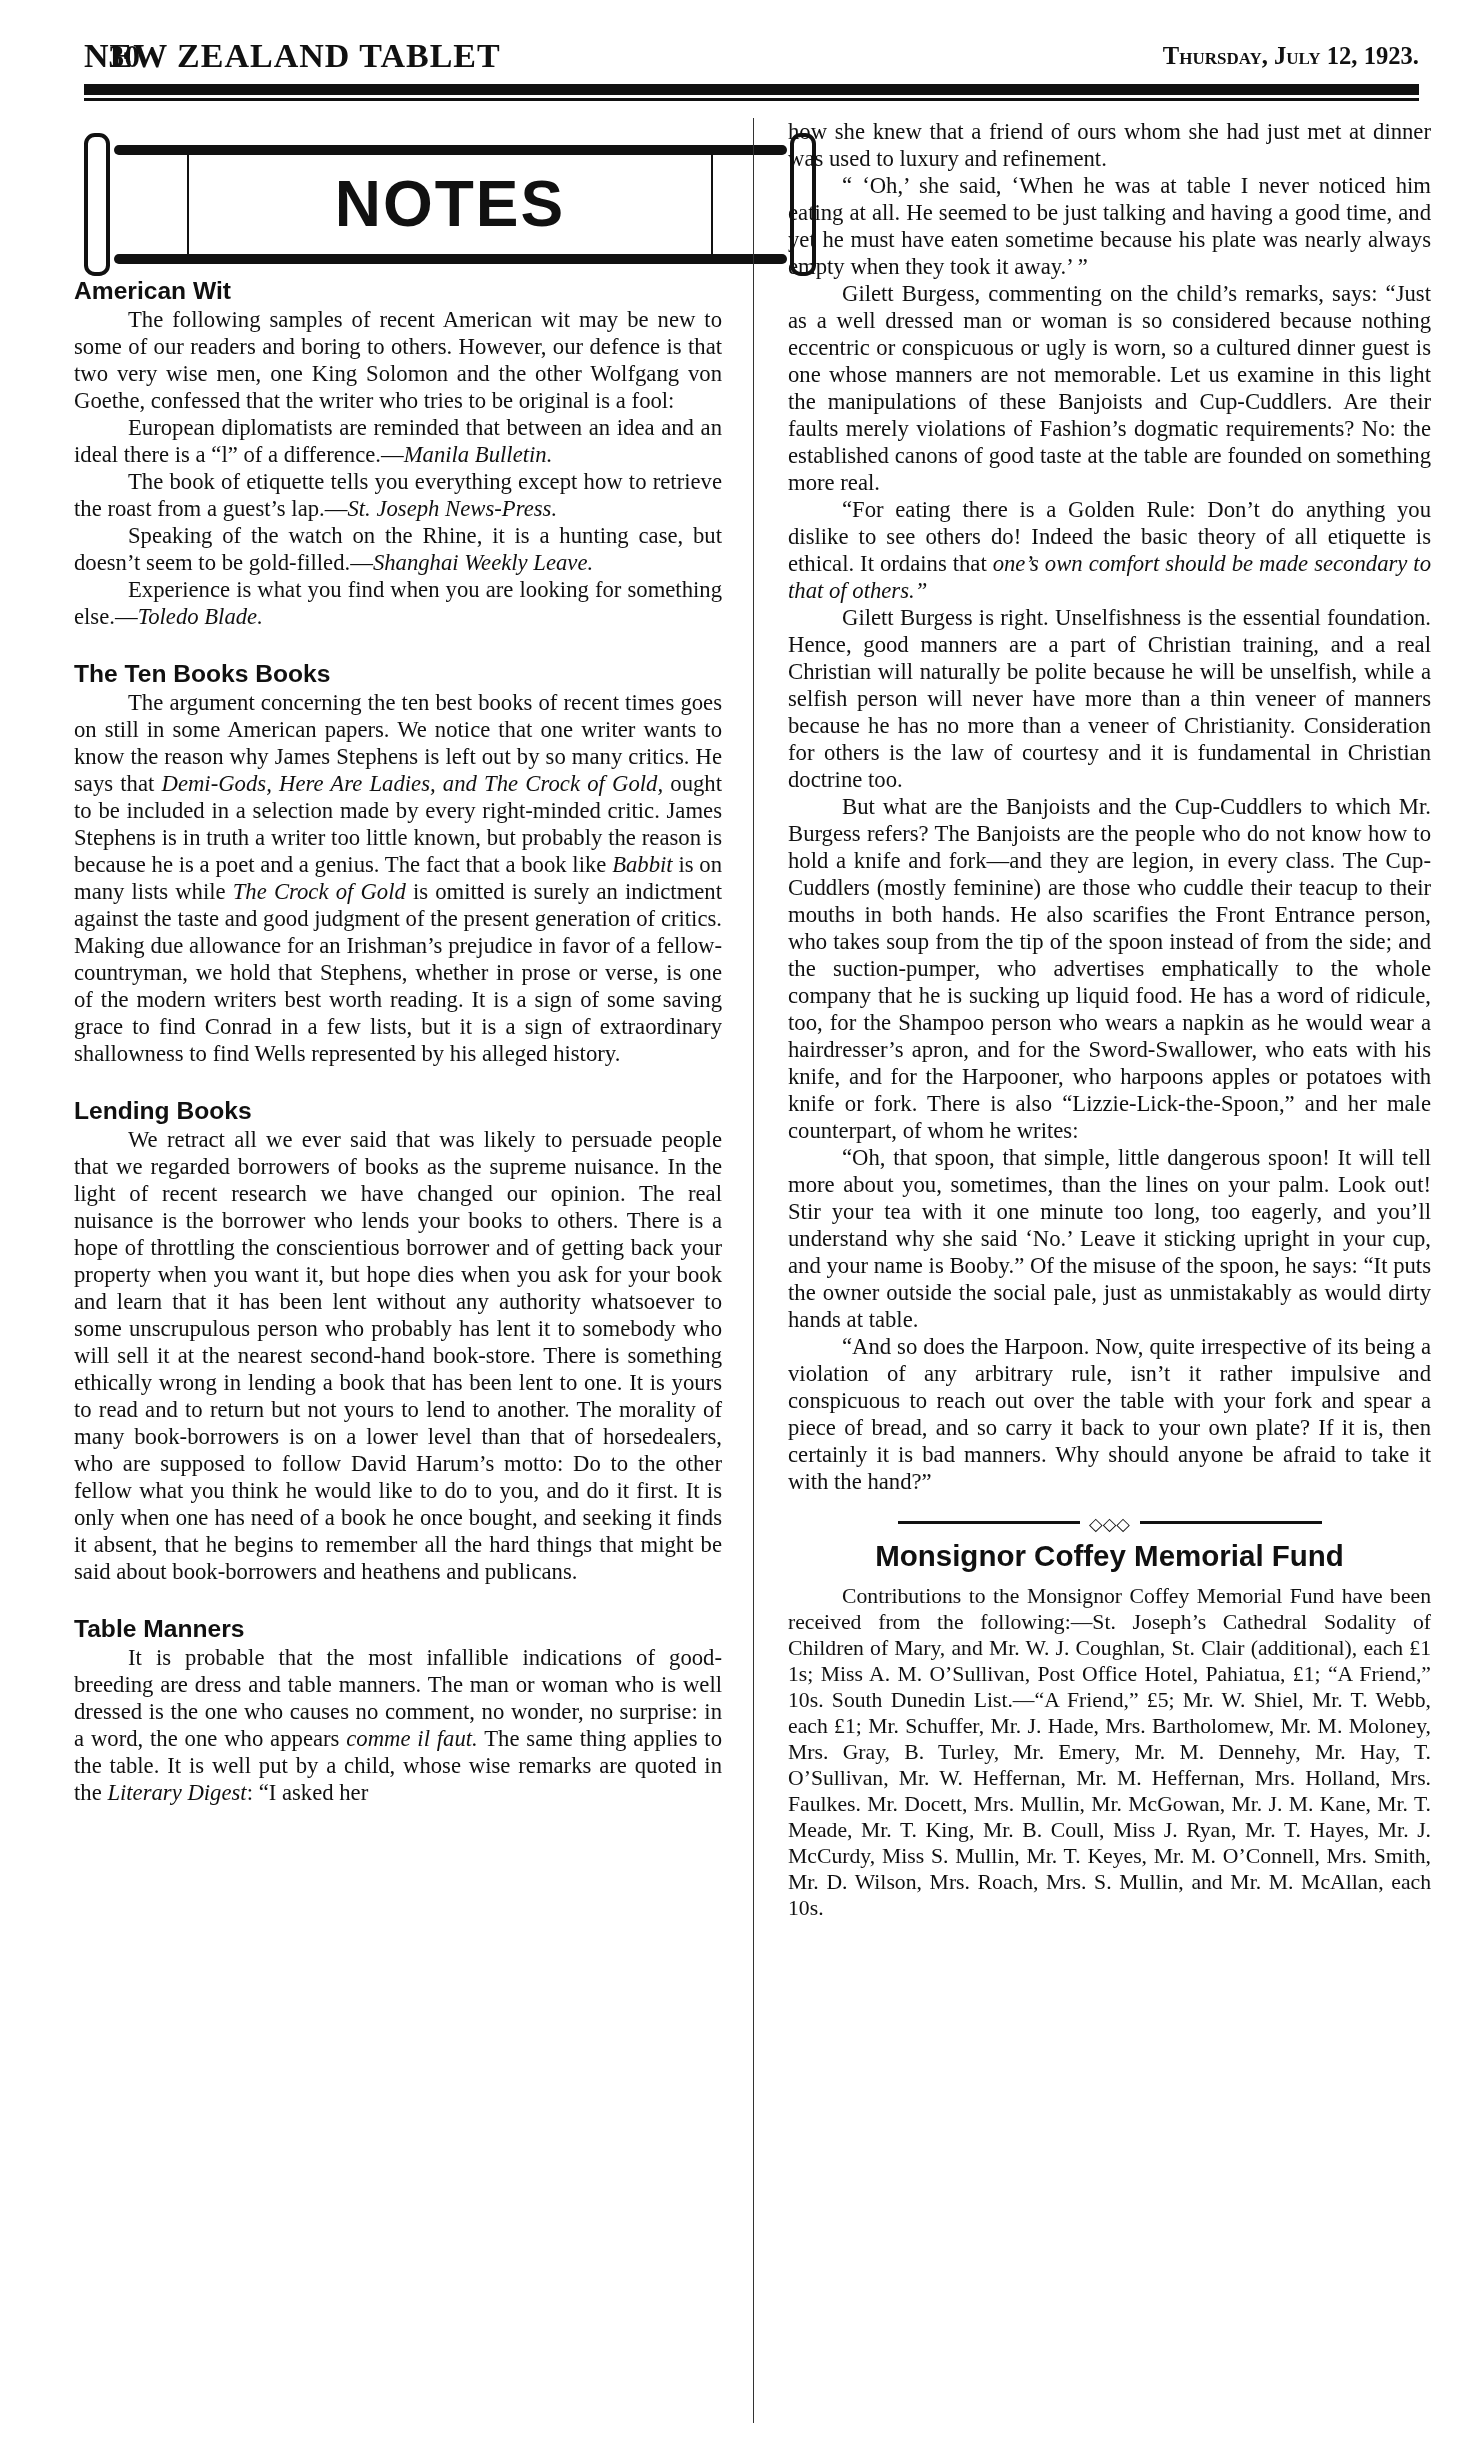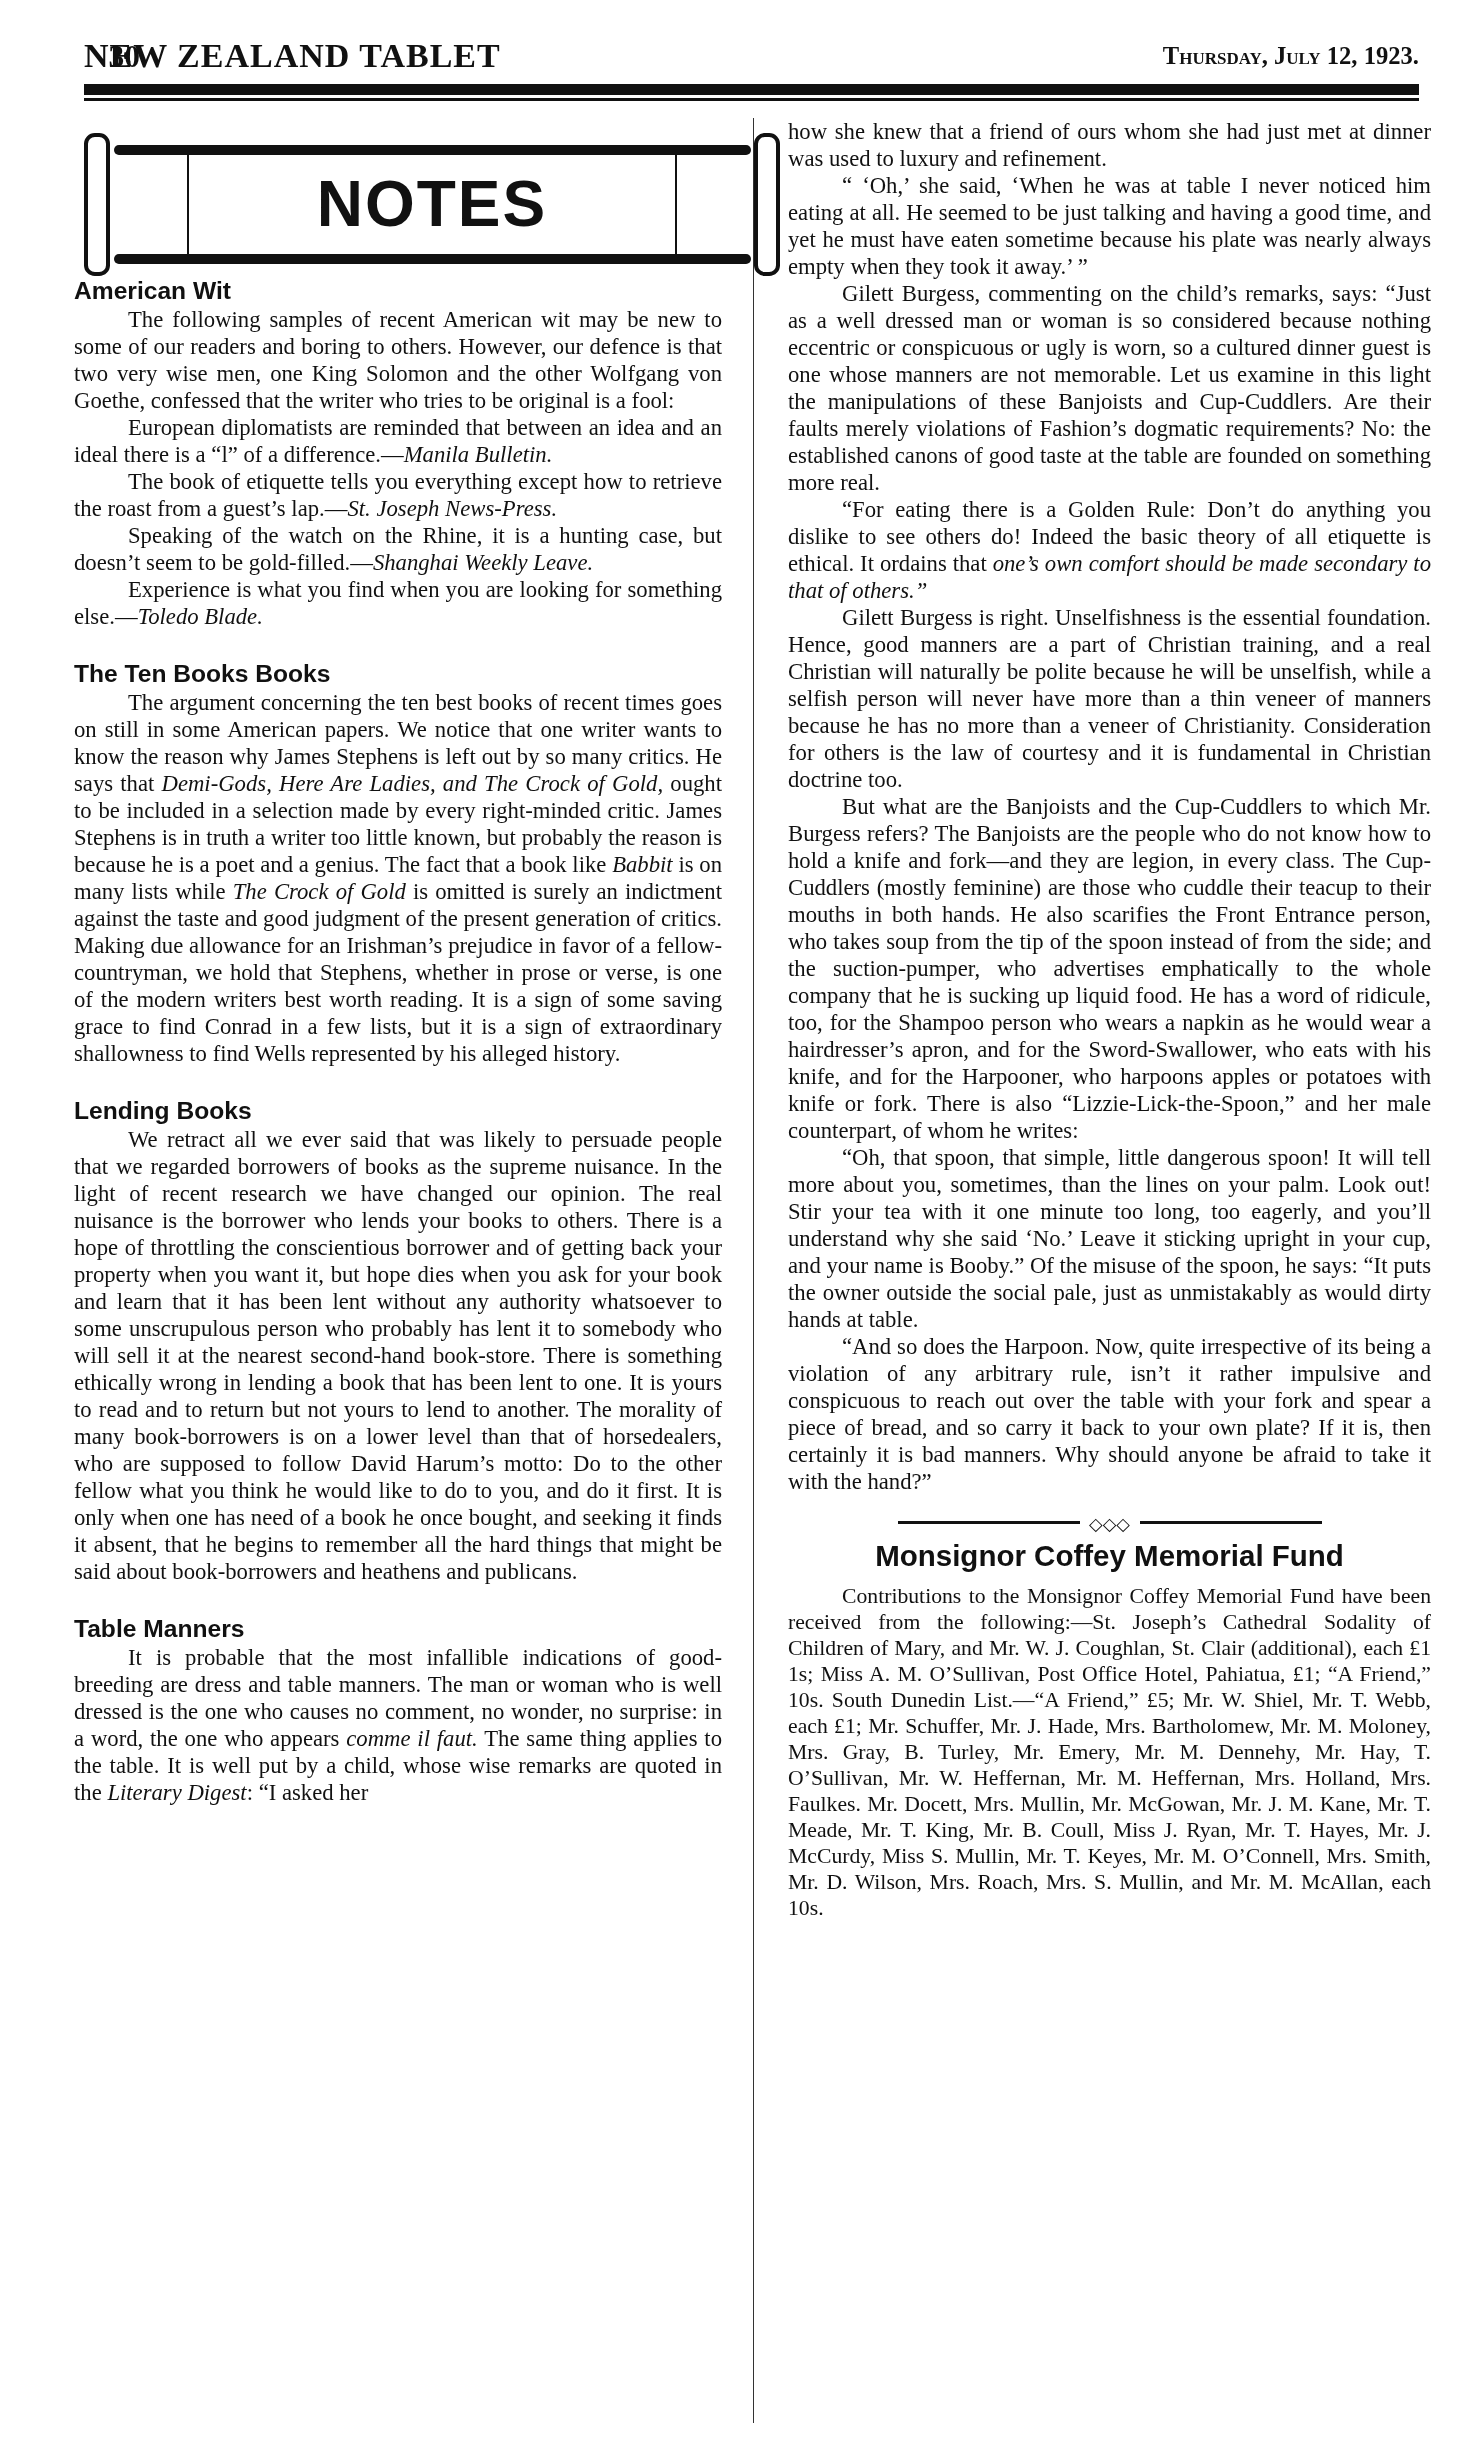--- a/index.html
+++ b/index.html
@@ -13,21 +13,21 @@
   .col-divider { position: absolute; left: 753px; top: 118px; width: 1px; height: 2305px; background: #333; }
   .col { position: absolute; font-size: 22.7px; line-height: 27px; text-align: justify; }
   .col.left { left: 74px; top: 276px; width: 648px; }
   .col.right { left: 788px; top: 118px; width: 643px; }
   .col p { margin: 0; text-indent: 54px; }
   .col p.noindent { text-indent: 0; }
   .col p.quote-block { }
   .col h2 { font-family: "Liberation Sans", "DejaVu Sans", sans-serif; font-weight: bold; font-size: 24.6px; margin: 29.5px 0 0 0; line-height: 29.5px; }
   .col h2.first { margin-top: 0; }
   .col i { font-style: italic; }
-  .notes-banner { position: absolute; left: 84px; top: 133px; width: 696px; height: 143px; }
+  .notes-banner { position: absolute; left: 84px; top: 133px; width: 696px; height: 143px; padding-left: 36px; }
   .notes-banner .bar { position: absolute; left: 29.5px; right: 29.5px; height: 9.8px; background: #111; border-radius: 4.9px; }
   .notes-banner .bar.top { top: 12.3px; }
   .notes-banner .bar.bot { bottom: 12.3px; }
   .notes-banner .post { position: absolute; top: 0; bottom: 0; width: 17.7px; border: 4.9px solid #111; border-radius: 10.8px; background: #fff; }
   .notes-banner .post.l { left: 0; }
   .notes-banner .post.r { right: 0; }
   .notes-banner .inner { position: absolute; left: 103px; right: 103px; top: 22px; bottom: 22px; border-left: 2px solid #111; border-right: 2px solid #111; }
   .notes-banner .word { position: absolute; left: 0; right: 0; top: 34px; text-align: center; font-family: "Liberation Sans", "DejaVu Sans", sans-serif; font-size: 64px; font-weight: bold; letter-spacing: 2px; }
   .divider-ornament { margin: 19.7px auto 9.8px auto; width: 424px; height: 14.8px; position: relative; }
   .divider-ornament .line { position: absolute; top: 5.9px; height: 3px; width: 182px; background: #111; }

